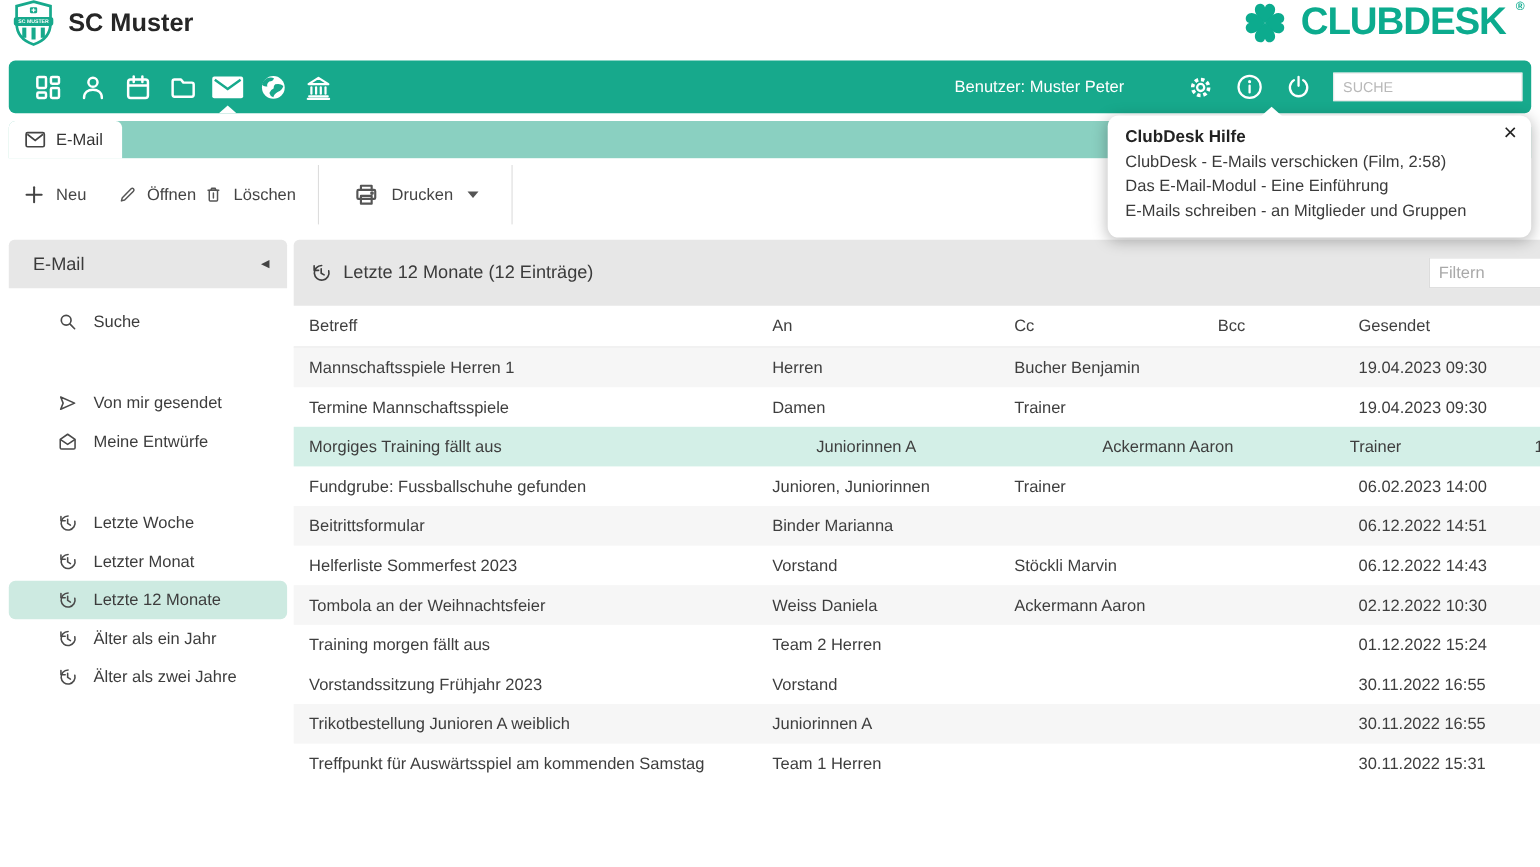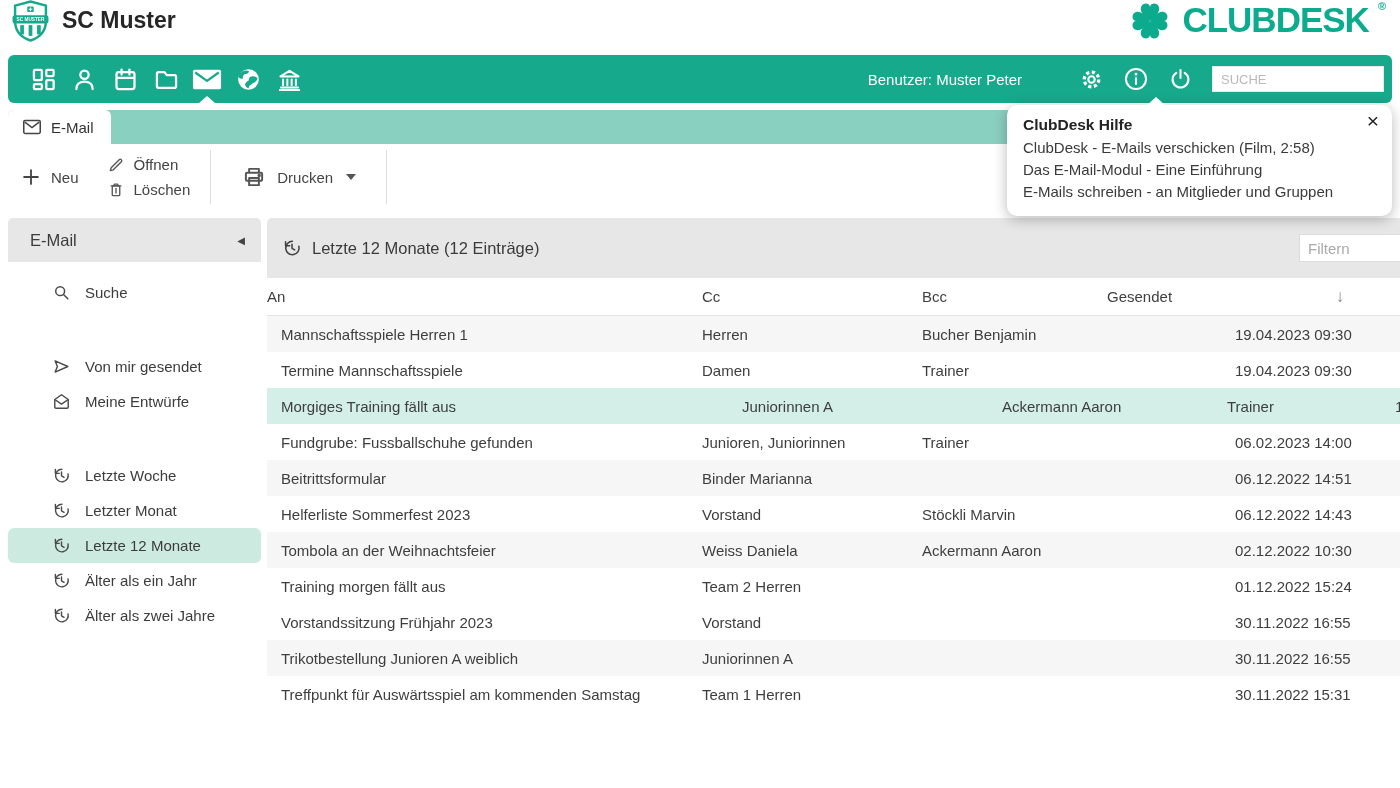--- a/index.html
+++ b/index.html
@@ -34,21 +34,21 @@
   
   .tabstrip { height:34px; margin:7px 8px 0; background:#8ad0c1; border-radius:6px 6px 0 0;
               display:flex; align-items:flex-end; }
   .tab { background:#fff; height:34px; border-radius:6px 6px 0 0; display:flex; align-items:center;
          gap:8px; padding:0 17px 0 13px; font-size:15px; color:#333; }
 
   
   .toolbar { height:66px; display:flex; align-items:center; padding-left:20px; background:#fff; }
   .tbtn { display:flex; align-items:center; gap:9px; color:#444; font-size:15px; }
   .btn-neu { margin-right:28px; }
-  .stack { display:flex; flex-direction:column; gap:7px; margin-right:20px; }
+  .stack { display:flex; flex-direction:row; gap:7px; margin-right:20px; }
   .tsep { width:1px; height:54px; background:#ddd; }
   .btn-drucken { margin:0 30px; gap:10px; }
   .caret-down { width:0; height:0; border-left:5px solid transparent; border-right:5px solid transparent;
                 border-top:6px solid #555; margin-left:3px; }
 
   
   .content { display:flex; margin:8px 8px 0; gap:6px; height:562px; }
 
   .sidebar { width:253px; flex:none; background:#fff; }
   .sidebar-header { height:44px; background:#e7e7e7; border-radius:5px 5px 0 0; display:flex;
@@ -341,20 +341,21 @@
         <polyline points="12,7.6 12,12.4 15.2,14.3"></polyline>
       </svg>
       <span>Letzte 12 Monate (12 Einträge)</span>
       <span class="filter-box">
         <input type="text" placeholder="Filtern" style="">
         <span class="filter-clear clickable">×</span>
       </span>
     </div>
 
     <div class="thead">
+      <div class="cell c-first clickable">Betreff</div>
       <div class="cell clickable">An</div>
       <div class="cell clickable">Cc</div>
       <div class="cell clickable">Bcc</div>
       <div class="cell clickable">Gesendet</div>
       <div class="sort clickable">↓</div>
     </div>
 
     <div>
         <div class="trow clickable alt">
     <div class="cell c-first">Mannschaftsspiele Herren 1</div>

